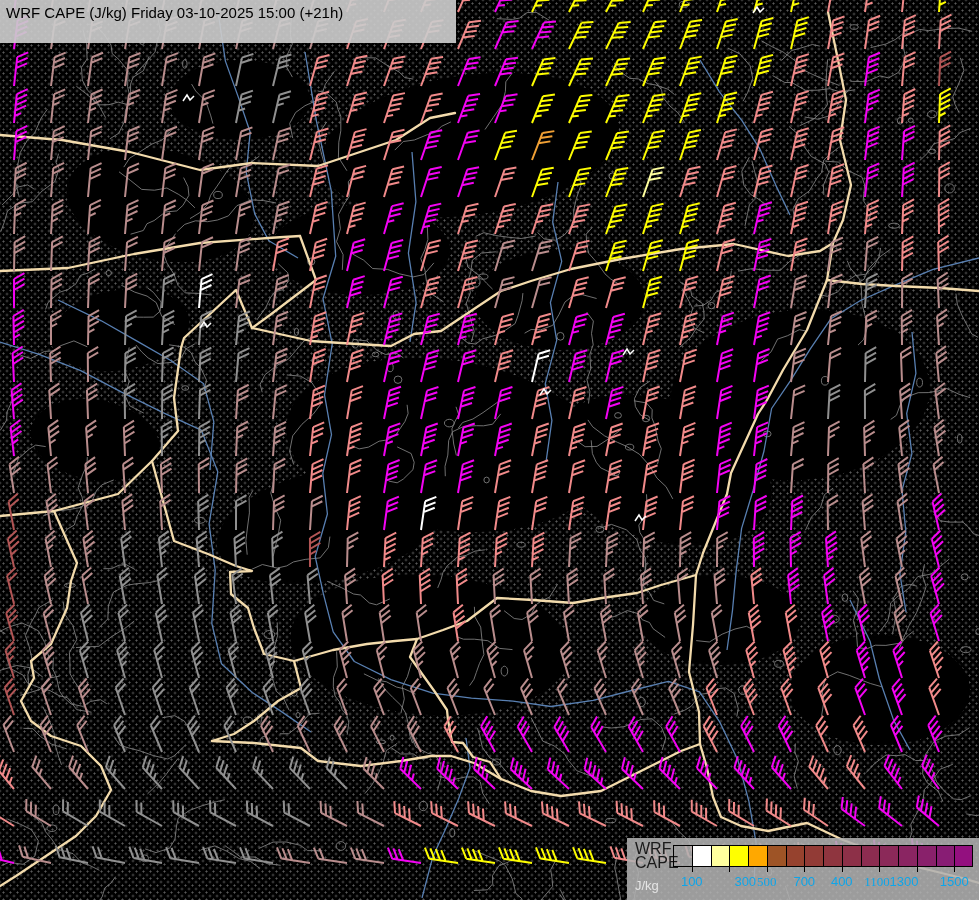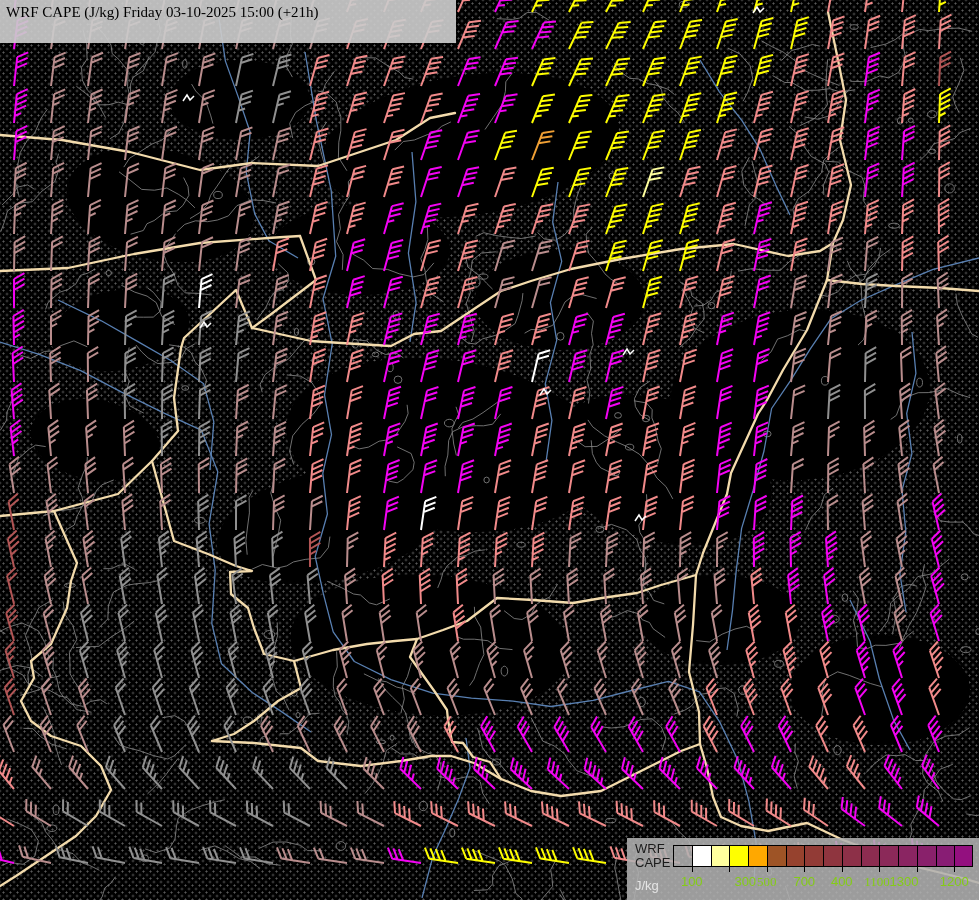--- a/index.html
+++ b/index.html
@@ -6,30 +6,30 @@
   #stage{position:relative;width:979px;height:900px;overflow:hidden;
          font-family:"Liberation Sans","DejaVu Sans",sans-serif;}
   #map{position:absolute;left:0;top:0;width:979px;height:900px;background-color:#000;
        background-image:radial-gradient(#585858 .8px, transparent 1.3px),
                         radial-gradient(#585858 .8px, transparent 1.3px);
        background-size:7px 7px;background-position:0 0,3.5px 3.5px;}
   #mapsvg{position:absolute;left:0;top:0;}
   .overlay{position:absolute;box-sizing:border-box;}
   #titlebox{left:0;top:0;width:456px;height:43px;background:rgba(203,203,203,.92);
             padding:3px 6px 0 6px;line-height:19px;white-space:nowrap;}
-  #title-line1{font-size:15px;color:#000;font-family:Liberation Serif, serif;}
+  #title-line1{font-size:15px;color:#000;}
   #title-line2{font-size:15px;color:#4a4a4a;}
   #legendbox{left:627px;top:838px;width:352px;height:62px;background:rgba(178,178,178,.88);}
-  #legend-label{position:absolute;left:8px;top:4px;font-size:13px;color:#1a1a1a;line-height:14px;}
+  #legend-label{position:absolute;left:8px;top:4px;font-size:16px;color:#1a1a1a;line-height:14px;}
   #legend-unit{position:absolute;left:8px;top:40px;font-size:13px;color:#e5e5e5;}
   #cells{position:absolute;left:46px;top:7px;height:22px;display:flex;}
   .cell{width:18.75px;height:22px;border:1px solid #000;border-right:none;box-sizing:border-box;}
   .cell:last-child{border-right:1px solid #000;}
   .tick{position:absolute;top:29px;width:1px;height:5px;background:#000;}
-  .ticklabel{position:absolute;top:36px;font-size:13px;color:#84cc16;transform:translateX(-50%);}
+  .ticklabel{position:absolute;top:36px;font-size:13px;color:#0ea5e9;transform:translateX(-50%);}
 </style>
 </head>
 <body>
 
 <div id="stage">
   <div id="map">
     <svg id="mapsvg" width="979" height="900">
         <g>
           <ellipse cx="470" cy="145" rx="150" ry="70" fill="#000" transform="rotate(-8 470 145)"></ellipse>
           <ellipse cx="160" cy="205" rx="95" ry="55" fill="#000" transform="rotate(12 160 205)"></ellipse>
@@ -2227,16 +2227,16 @@
         <div class="ticklabel" style="left: 139.75px; font-family: Liberation Serif, serif;">500</div>
         <div class="tick" style="left: 177.25px;"></div>
         <div class="ticklabel" style="left: 177.25px;">700</div>
         <div class="tick" style="left: 214.75px;"></div>
         <div class="ticklabel" style="left: 214.75px;">400</div>
         <div class="tick" style="left: 252.25px;"></div>
         <div class="ticklabel" style="left: 250px; font-family: Liberation Serif, serif;">1100</div>
         <div class="tick" style="left: 289.75px;"></div>
         <div class="ticklabel" style="left: 277px;">1300</div>
         <div class="tick" style="left: 327.25px;"></div>
-        <div class="ticklabel" style="left: 327.25px;">1200</div>
+        <div class="ticklabel" style="left: 327.25px;">1500</div>
       </div>
   </div>
 </div>
 
 </body></html>

